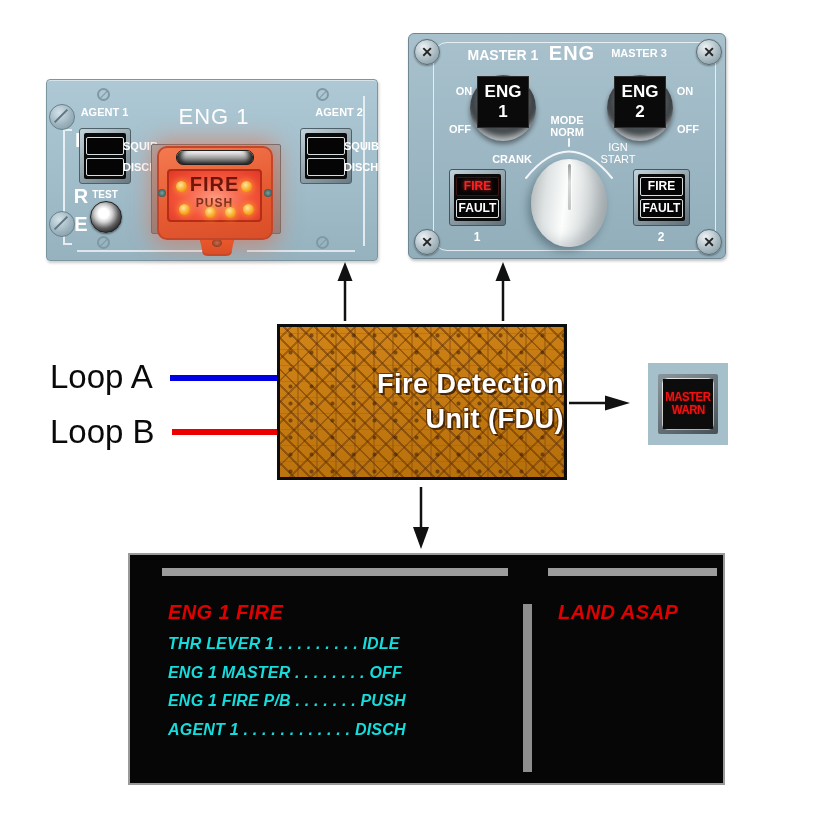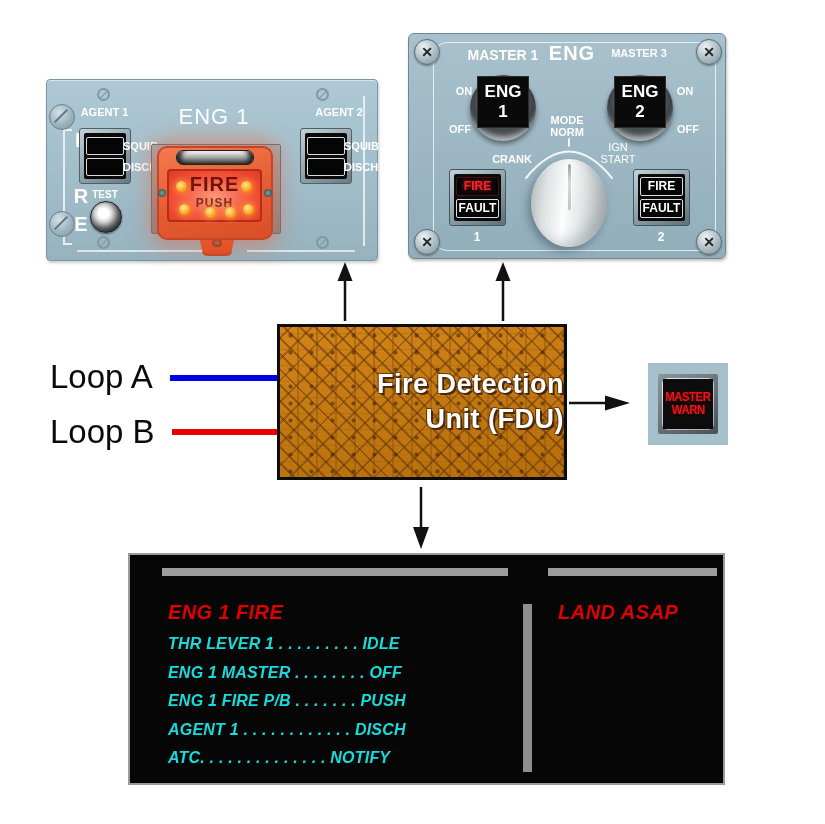--- a/index.html
+++ b/index.html
@@ -341,16 +341,15 @@
 <div class="abs" id="ecam">
   <div class="abs" id="ecam-bar-left"></div>
   <div class="abs" id="ecam-bar-right"></div>
   <div class="abs" id="ecam-divider"></div>
   <div class="abs" id="ecam-warning">ENG 1 FIRE</div>
   <div class="abs" id="ecam-checklist">
     <div>THR LEVER 1 . . . . . . . . . IDLE</div>
     <div>ENG 1 MASTER . . . . . . . . OFF</div>
     <div>ENG 1 FIRE P/B . . . . . . . PUSH</div>
     <div>AGENT 1 . . . . . . . . . . . . DISCH</div>
-    <div>ATC. . . . . . . . . . . . . . NOTIFY</div>
   </div>
   <div class="abs" id="ecam-land">LAND ASAP</div>
 </div>
 
 </body></html>

